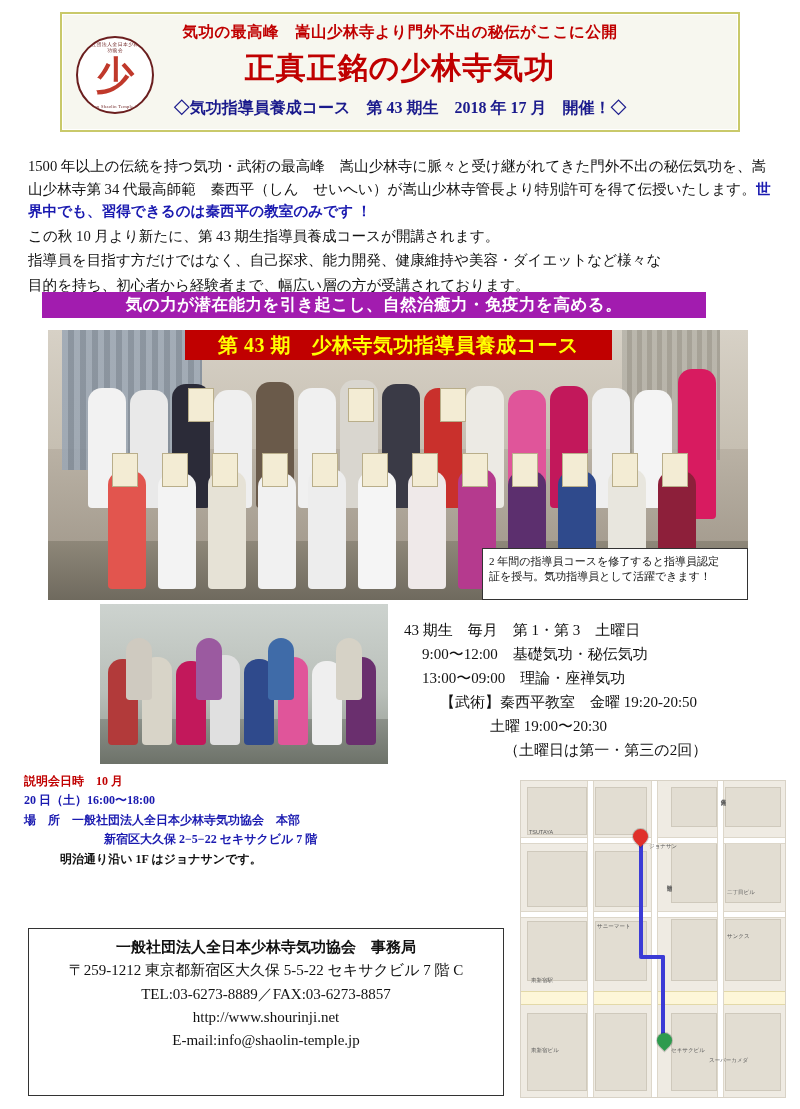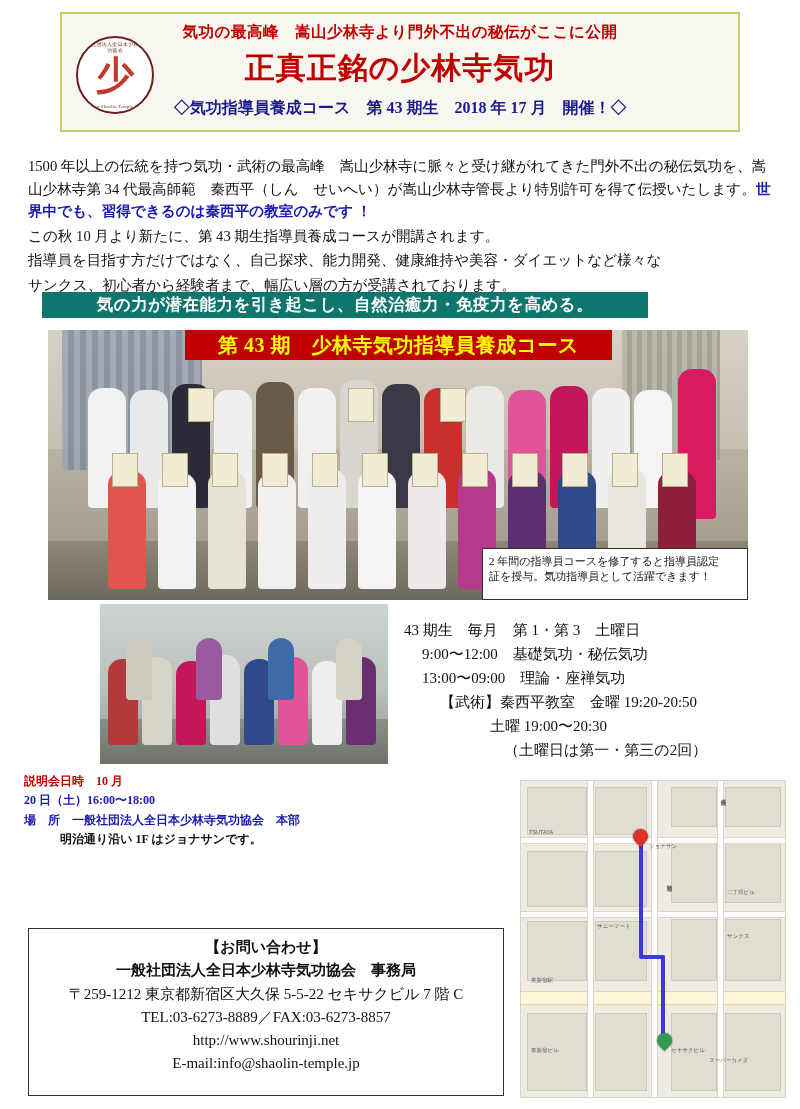--- a/index.html
+++ b/index.html
@@ -95,22 +95,22 @@
     line-height: 1.55;
     color: #111;
   }
   .intro p { margin: 0 0 2px 0; }
   .intro .blue { color: #1a1ab0; font-weight: bold; }
 
   
   .gray-banner {
     position: absolute;
     left: 42px; top: 292px;
-    width: 606px; height: 26px;
-    background: #0f766e;
+    width: 664px; height: 26px;
+    background: #a21caf;
     color: #ffffff;
     font-size: 16.5px;
     font-weight: bold;
     text-align: center;
     line-height: 26px;
     letter-spacing: 0.5px;
   }
 
   
   .photo1 {
@@ -299,21 +299,21 @@
     </div>
     <div class="header-line1">気功の最高峰　嵩山少林寺より門外不出の秘伝がここに公開</div>
     <div class="header-title">正真正銘の少林寺気功</div>
     <div class="header-line3">◇気功指導員養成コース　第 43 期生　2018 年 17 月　開催！◇</div>
   </div>
 
   <div class="intro">
     <p><span>1500 年以上の伝統を持つ気功・武術の最高峰　嵩山少林寺に脈々と受け継がれてきた門外不出の秘伝気功を、嵩山少林寺第 34 代最高師範　秦西平（しん　せいへい）が嵩山少林寺管長より特別許可を得て伝授いたします。</span><span class="blue">世界中でも、習得できるのは秦西平の教室のみです ！</span></p>
     <p>この秋 10 月より新たに、第 43 期生指導員養成コースが開講されます。</p>
     <p>指導員を目指す方だけではなく、自己探求、能力開発、健康維持や美容・ダイエットなど様々な</p>
-    <p>サンクス、初心者から経験者まで、幅広い層の方が受講されております。</p>
+    <p>目的を持ち、初心者から経験者まで、幅広い層の方が受講されております。</p>
   </div>
 
   <div class="gray-banner">気の力が潜在能力を引き起こし、自然治癒力・免疫力を高める。</div>
 
   <div class="photo1">
     <div class="wallbar"></div>
     <div class="curtain"></div>
     <div class="curtain2"></div>
     <div class="floor"></div>
 
@@ -392,25 +392,25 @@
     <div class="sch-i2">13:00〜09:00　理論・座禅気功</div>
     <div class="sch-i3">【武術】秦西平教室　金曜 19:20-20:50</div>
     <div class="sch-i4">土曜 19:00〜20:30</div>
     <div class="sch-i5">（土曜日は第一・第三の2回）</div>
   </div>
 
   <div class="info">
     <div class="red">説明会日時　10 月</div>
     <div class="blue">20 日（土）16:00〜18:00</div>
     <div class="blue"><span>場　所</span>　<span>一般社団法人全日本少林寺気功協会　本部</span></div>
+    <div class="blue ind2">新宿区大久保 2−5−22 セキサクビル 7 階</div>
     <div class="ind3" style="font-weight:bold;">明治通り沿い 1F はジョナサンです。</div>
   </div>
 
   <div class="contact-box">
-    <span class="l big">【お問い合わせ】</span>
     <span class="l big">一般社団法人全日本少林寺気功協会　事務局</span>
     <span class="l">〒259-1212  東京都新宿区大久保 5-5-22 セキサクビル 7 階 C</span>
     <span class="l">TEL:03-6273-8889／FAX:03-6273-8857</span>
     <span class="l">http://www.shourinji.net</span>
     <span class="l">E-mail:info@shaolin-temple.jp</span>
   </div>
 
   <div class="map">
 
     <div class="block" style="left:6px;top:6px;width:60px;height:48px;"></div>

